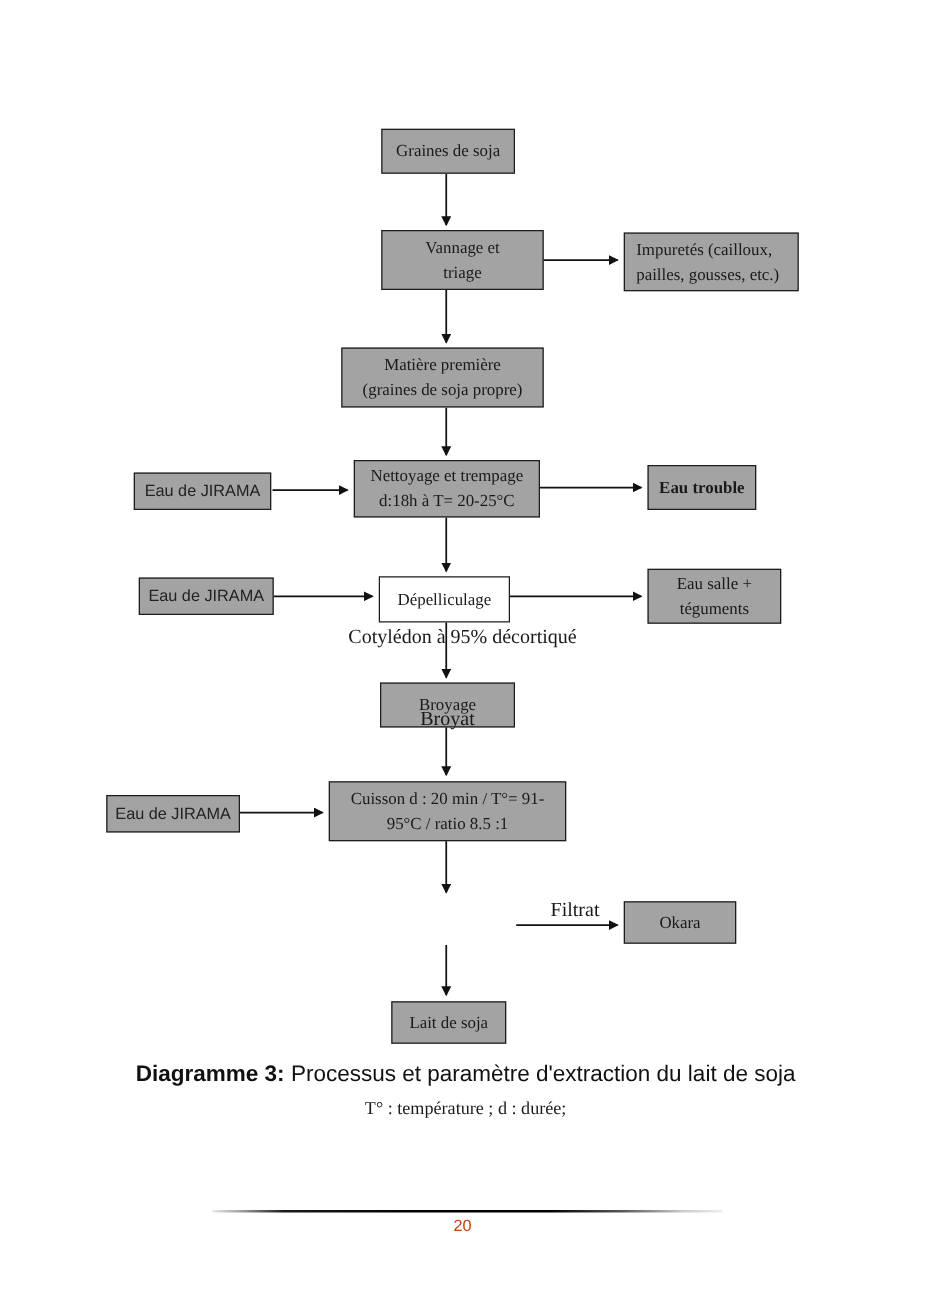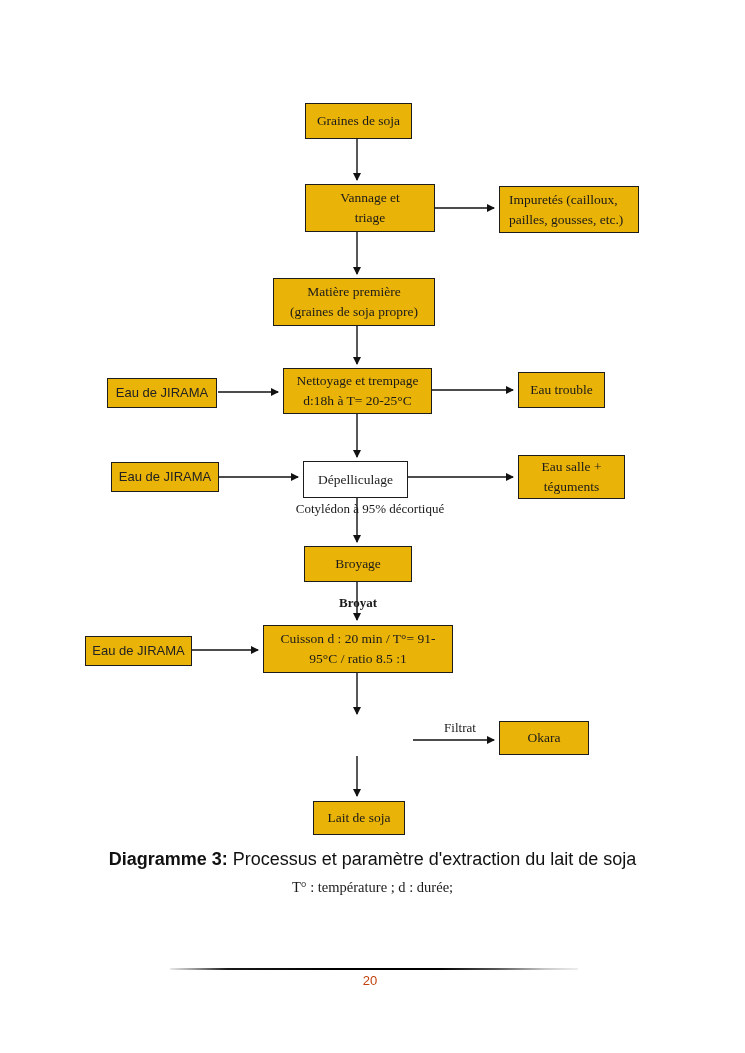--- a/index.html
+++ b/index.html
@@ -12,21 +12,21 @@
     width: 745px;
     height: 1053px;
     background: #ffffff;
     overflow: hidden;
     font-family: "Liberation Serif", serif;
     color: #1a1a1a;
   }
   .node {
     position: absolute;
     border: 1px solid #1c1c1c;
-    background: #eab308;
+    background: #a3a3a3;
     display: flex;
     align-items: center;
     justify-content: center;
     text-align: center;
     white-space: pre-line;
     font-size: 13.5px;
     line-height: 1.45;
     box-sizing: border-box;
   }
   .node.sans {
@@ -34,21 +34,21 @@
     font-size: 13px;
     color: #222;
   }
   .node.left-text {
     justify-content: flex-start;
     text-align: left;
     padding-left: 9px;
   }
   .flow-label {
     position: absolute;
-    font-size: 13px;
+    font-size: 16px;
     text-align: center;
     white-space: nowrap;
     color: #1a1a1a;
   }
   #arrows {
     position: absolute;
     left: 0;
     top: 0;
     width: 745px;
     height: 1053px;
@@ -134,34 +134,34 @@
 pailles, gousses, etc.)</div>
 
   <div class="node" style="left:273px; top:278px; width:162px; height:48px;">Matière première
 (graines de soja propre)</div>
 
   <div class="node sans" style="left:107px; top:378px; width:110px; height:30px;">Eau de JIRAMA</div>
 
   <div class="node" style="left:283px; top:368px; width:149px; height:46px;">Nettoyage et trempage
 d:18h à T= 20-25°C</div>
 
-  <div class="node" style="left:518px; top:372px; width:87px; height:36px;">Eau trouble</div>
+  <div class="node" style="left:518px; top:372px; width:87px; height:36px;font-weight:bold;">Eau trouble</div>
 
   <div class="node sans" style="left:111px; top:462px; width:108px; height:30px;">Eau de JIRAMA</div>
 
   <div class="node" style="left:303px; top:461px; width:105px; height:37px; background:transparent;">Dépelliculage</div>
 
   <div class="node" style="left:518px; top:455px; width:107px; height:44px;">Eau salle +
 téguments</div>
 
   <div class="flow-label" style="left:270px; top:501px; width:200px;">Cotylédon à 95% décortiqué</div>
 
   <div class="node" style="left:304px; top:546px; width:108px; height:36px;">Broyage</div>
 
-  <div class="flow-label" style="left:308px; top:595px; width:100px;font-weight:bold;">Broyat</div>
+  <div class="flow-label" style="left:308px; top:567px; width:100px;">Broyat</div>
 
   <div class="node sans" style="left:85px; top:636px; width:107px; height:30px;">Eau de JIRAMA</div>
 
   <div class="node" style="left:263px; top:625px; width:190px; height:48px;">Cuisson  d : 20 min / T°= 91-
 95°C / ratio 8.5 :1</div>
 
 
   <div class="flow-label" style="left:420px; top:720px; width:80px;">Filtrat</div>
 
   <div class="node" style="left:499px; top:721px; width:90px; height:34px;">Okara</div>

